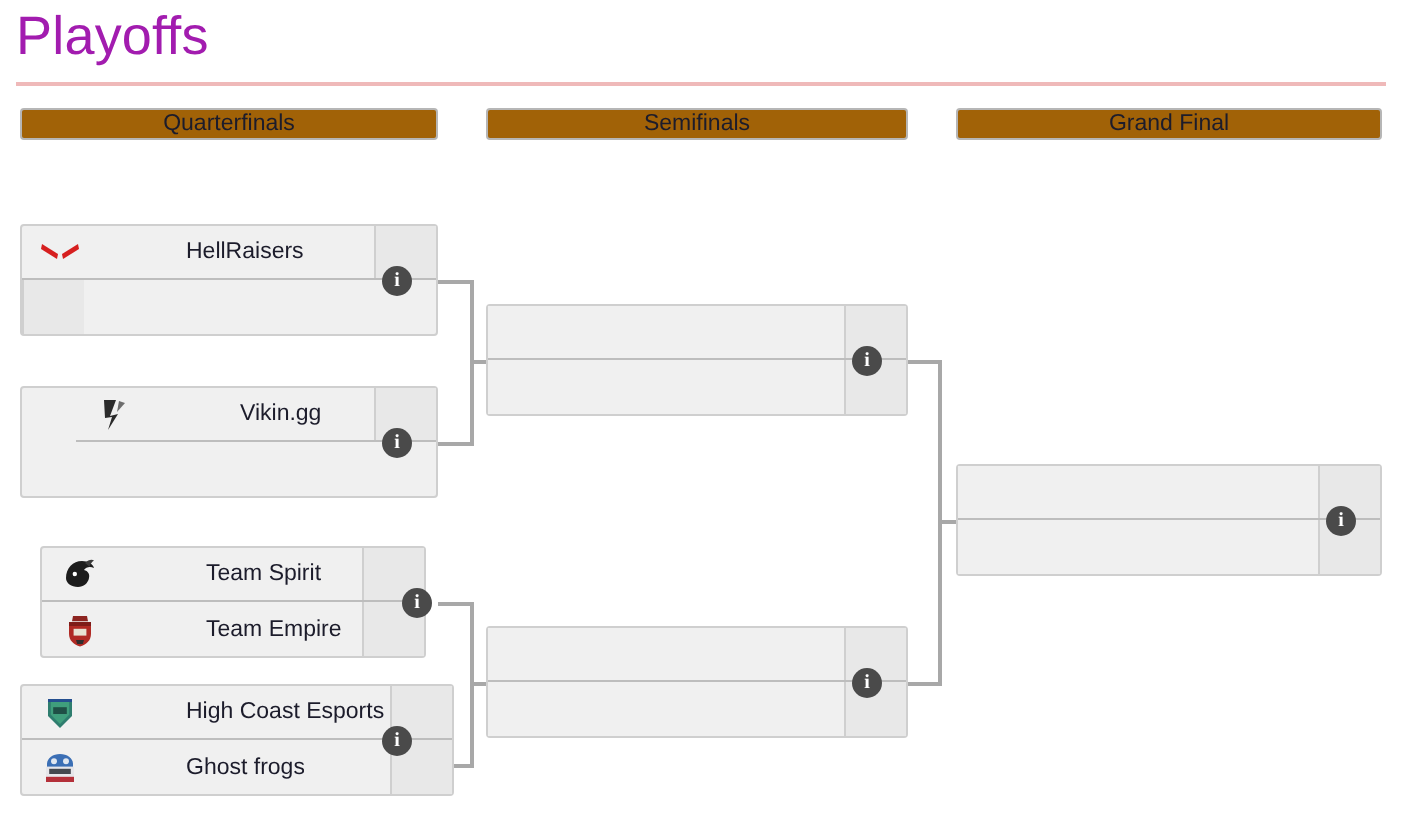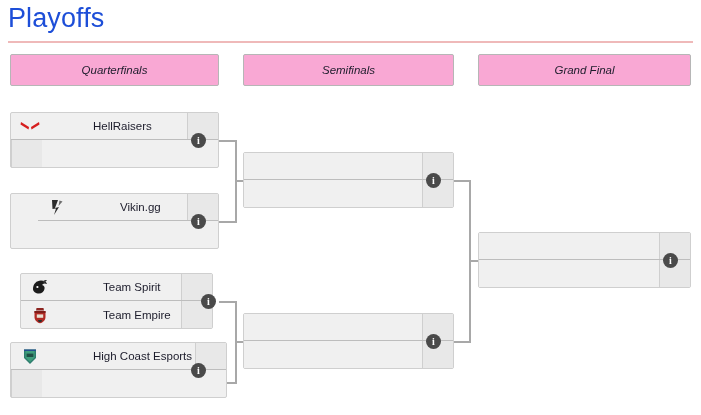--- a/index.html
+++ b/index.html
@@ -16,49 +16,48 @@
     color: #222222;
   }
 
   
   #page-title {
     position: absolute;
     left: 8px;
     top: 2px;
     font-size: 27px;
     font-weight: 400;
-    color: #1d4ed8;
+    color: #a21caf;
     letter-spacing: 0.1px;
     line-height: 32px;
     white-space: nowrap;
   }
   #title-rule {
     position: absolute;
     left: 8px;
     top: 41px;
     width: 685px;
     height: 2px;
     background: #efb9b9;
   }
 
   
   .round-header {
     position: absolute;
-    height: 32px;
-    background: #f9a8d4;
+    height: 16px;
+    background: #a16207;
     border: 1px solid #b6b6b6;
     border-radius: 2px;
     box-sizing: border-box;
     font-size: 11.5px;
     color: #1c1c2b;
     display: flex;
     align-items: center;
     justify-content: center;
     top: 54px;
-    font-style: italic;
   }
   #round-header-qf { left: 10px;  width: 209px; }
   #round-header-sf { left: 243px; width: 211px; }
   #round-header-gf { left: 478px; width: 213px; align-items: center; }
 
   
   #bracket {
     position: absolute;
     left: 0;
     top: 0;
@@ -263,20 +262,33 @@
             <path d="M6.4 6 L15.6 6 L15.6 12.4 L11 17 L6.4 12.4 Z" fill="#3f9e7c"></path>
             <rect x="7.6" y="8.6" width="6.8" height="3.4" fill="#1f4f46"></rect>
             <path d="M5 4.5 L17 4.5 L17 6 L5 6 Z" fill="#244f8f"></path>
           </svg>
         </span>
         <span class="team-name">High Coast Esports</span>
       </div>
       <div class="score-cell"></div>
     </div>
     <div class="match-row">
+      <div class="team-cell">
+        <span class="team-logo">
+          <svg width="22" height="22" viewBox="0 0 22 22">
+            <path d="M4.5 9 C4.5 6 7.5 4 11 4 C14.5 4 17.5 6 17.5 9 L17.5 10.4 L4.5 10.4 Z" fill="#3b6fb5"></path>
+            <rect x="4" y="10.4" width="14" height="5" fill="#e6e6ea"></rect>
+            <rect x="4" y="15.4" width="14" height="2.6" fill="#b4303a"></rect>
+            <circle cx="8" cy="7.6" r="1.5" fill="#dfe6ef"></circle>
+            <circle cx="14" cy="7.6" r="1.5" fill="#dfe6ef"></circle>
+            <rect x="5.6" y="11.4" width="10.8" height="2.6" fill="#44484f"></rect>
+          </svg>
+        </span>
+        <span class="team-name">Ghost frogs</span>
+      </div>
       <div class="score-cell"></div>
     </div>
     <div class="info-badge" style="left:180px; top:20px;">i</div>
   </div>
 
   <div class="match empty" id="match-sf1" style="left:243px; top:152px; width:211px; height:56px;">
     <div class="match-row top">
       <div class="team-cell">
         <span class="team-name"></span>
       </div>

